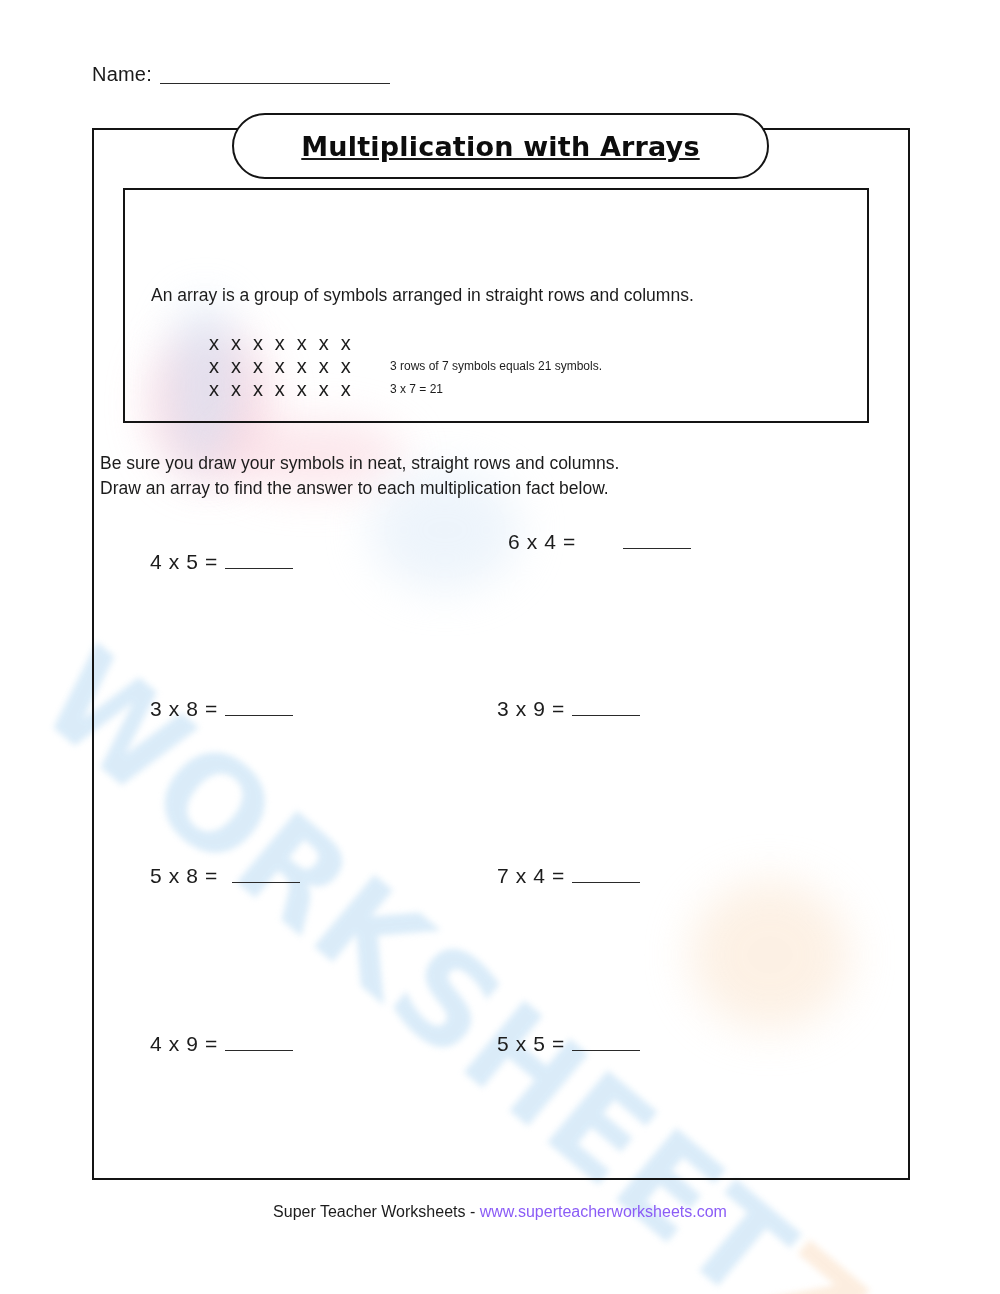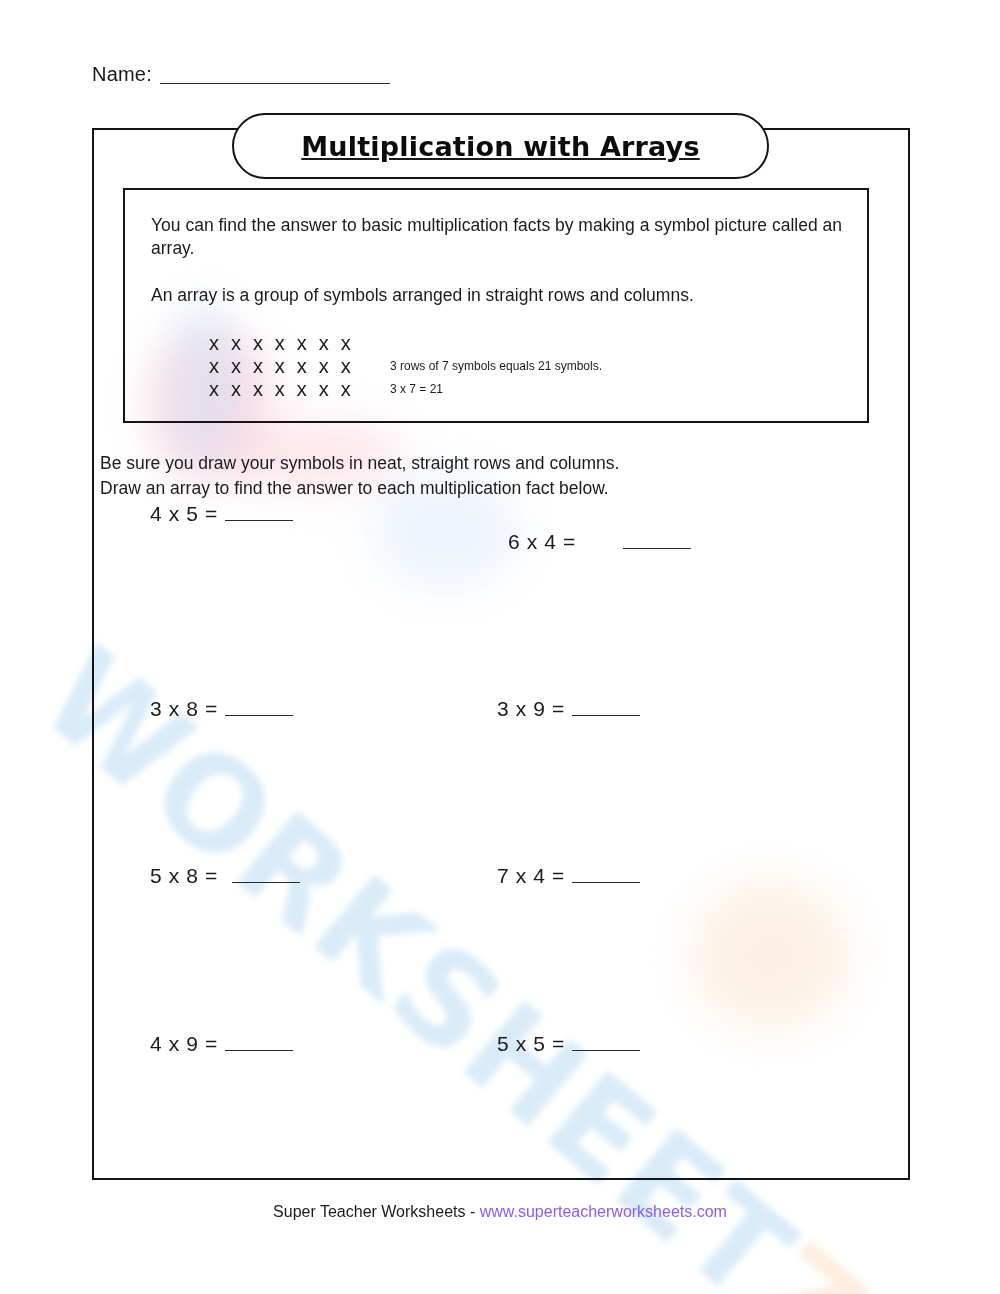--- a/index.html
+++ b/index.html
@@ -233,21 +233,20 @@
   <span id="name-line"></span>
 </div>
 
 <div id="worksheet-frame"></div>
 
 <div id="title-pill">
   <span id="title-text">Multiplication with Arrays</span>
 </div>
 
 <div id="info-box">
-  <div class="info-p" id="info-p1">You can find the answer to basic multiplication facts by making a symbol picture called an array.</div>
   <div class="info-p" id="info-p2">An array is a group of symbols arranged in straight rows and columns.</div>
 
   <div id="array-example">
     <div id="array-grid">
       <div>x x x x x x x</div>
       <div>x x x x x x x</div>
       <div>x x x x x x x</div>
     </div>
     <div id="array-caption">
       <div>3 rows of 7 symbols equals 21 symbols.</div>
@@ -255,21 +254,21 @@
     </div>
   </div>
 </div>
 
 <div id="directions">
   <div>Be sure you draw your symbols in neat, straight rows and columns.</div>
   <div>Draw an array to find the answer to each multiplication fact below.</div>
 </div>
 
 <div id="problems">
-    <div class="problem" style="left: 150px; top: 502px;">
+    <div class="problem" style="left: 150px; top: 550px;">
       <span class="problem-expr">4 x 5 =</span>
       <span class="answer-blank"></span>
     </div>
     <div class="problem" style="left: 508px; top: 530px;">
       <span class="problem-expr">6 x 4 =</span>
       <span class="answer-blank wide-gap"></span>
     </div>
     <div class="problem" style="left: 150px; top: 697px;">
       <span class="problem-expr">3 x 8 =</span>
       <span class="answer-blank"></span>

